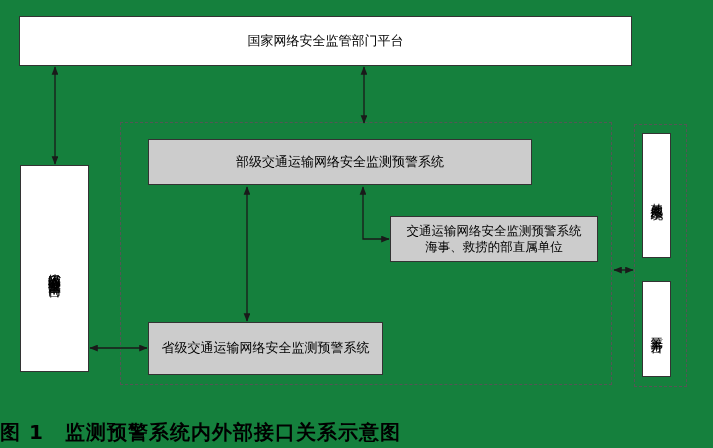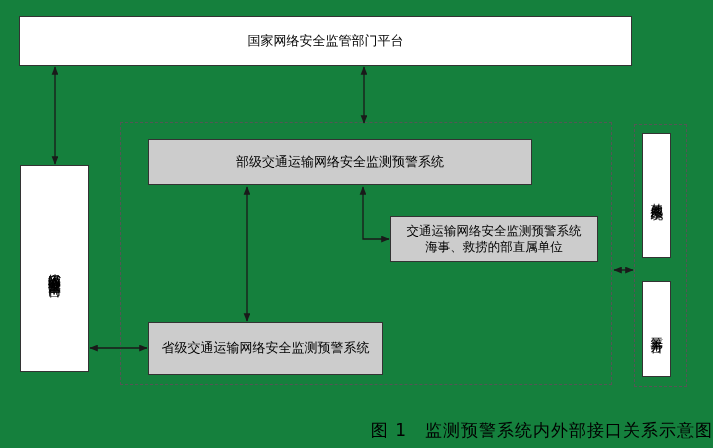--- a/index.html
+++ b/index.html
@@ -41,23 +41,23 @@
   .dashed {
     position: absolute;
     box-sizing: border-box;
     border: 1.5px dashed #555555;
     background: transparent;
   }
   .caption {
     position: absolute;
     width: 713px;
     left: 0;
-    text-align: right;
-    font-weight: normal;
-    font-size: 17px;
+    text-align: left;
+    font-weight: bold;
+    font-size: 20px;
     letter-spacing: 1px;
   }
   svg.overlay {
     position: absolute;
     left: 0;
     top: 0;
     width: 713px;
     height: 448px;
     pointer-events: none;
   }

